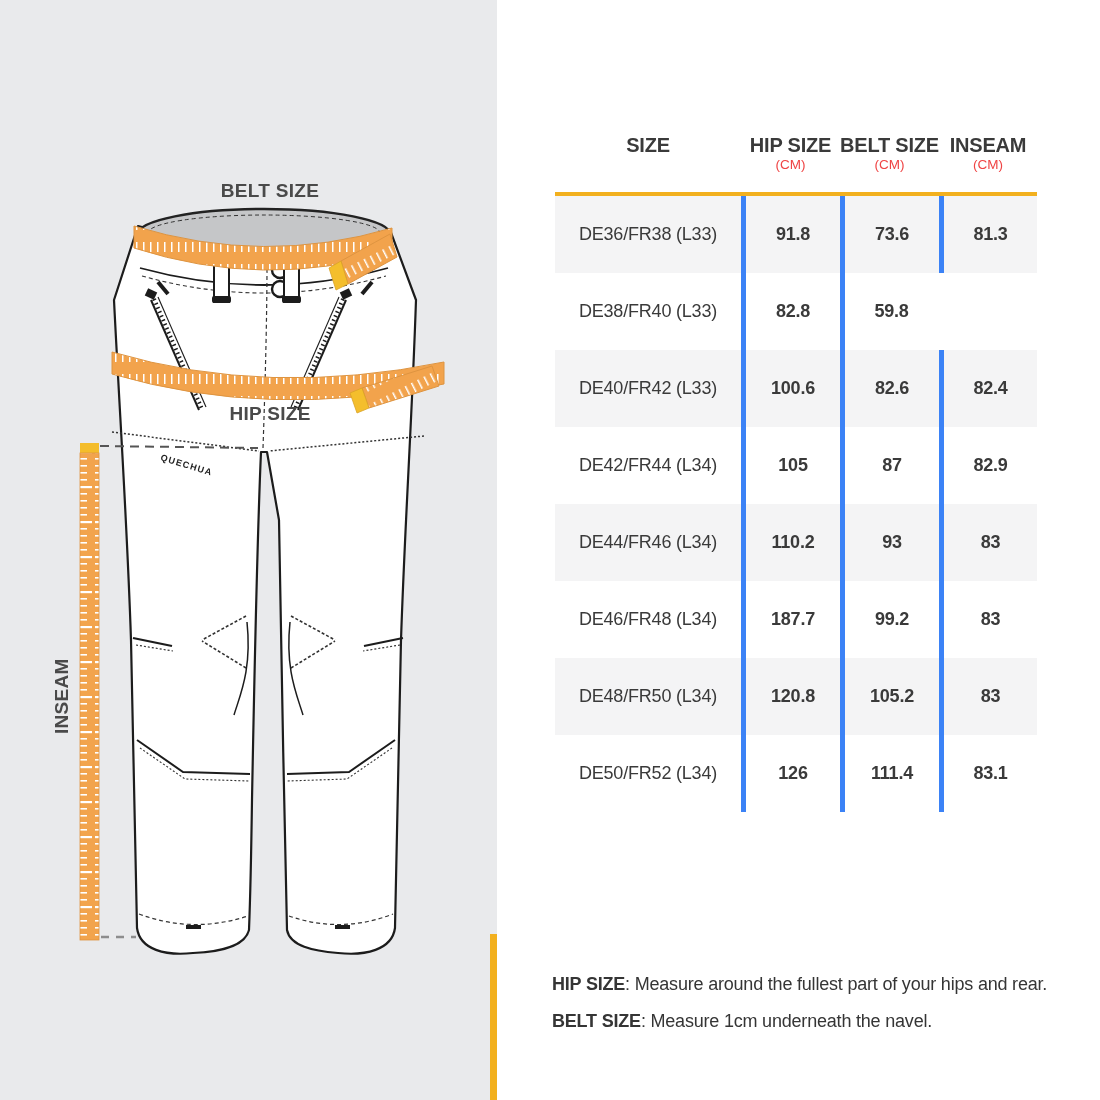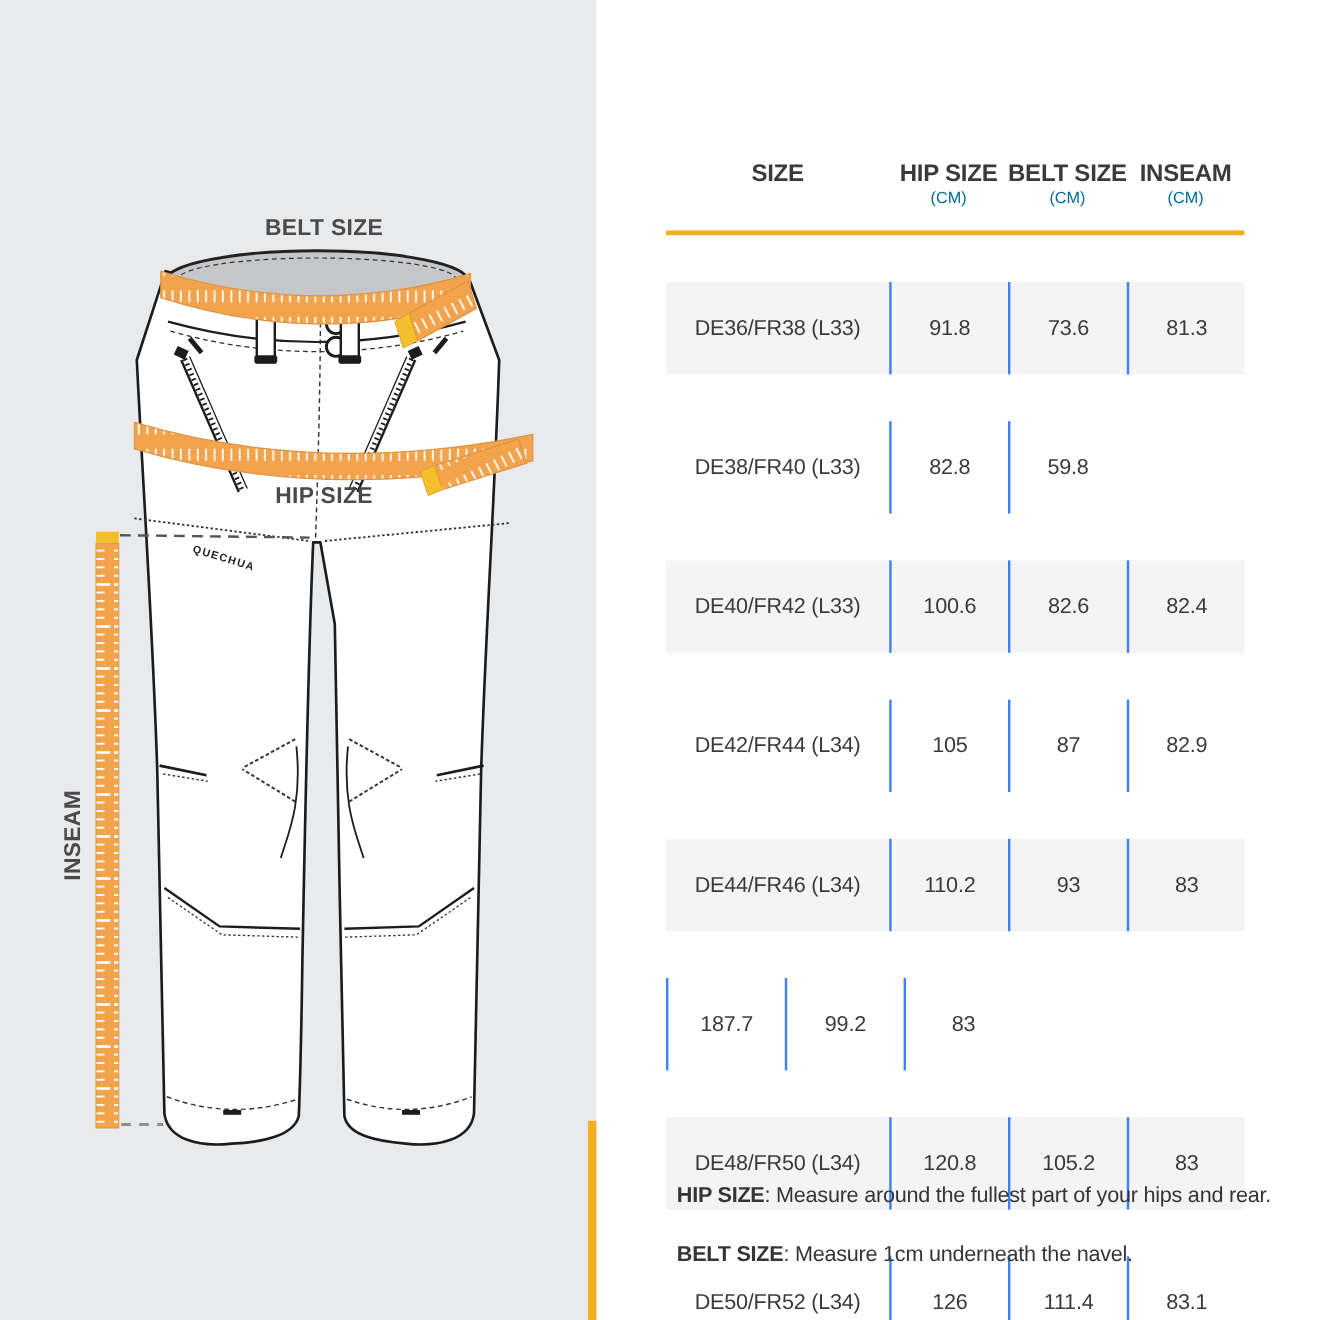--- a/index.html
+++ b/index.html
@@ -15,31 +15,31 @@
   .lbl.hip{left:130px;top:403px;width:280px;text-align:center;}
   .lbl.inseam{left:43px;top:638px;width:38px;height:116px;display:flex;align-items:center;justify-content:center;
               writing-mode:vertical-rl;transform:rotate(180deg);}
   .accent{position:absolute;left:490px;top:934px;width:7px;height:166px;background:#F2B01E;}
 
   
   .size-table{position:absolute;left:555px;top:133px;width:482px;color:#3a3a3a;}
   .hrow{display:flex;height:59px;}
   .hcell{display:flex;flex-direction:column;align-items:center;justify-content:flex-start;}
   .hlabel{font-weight:bold;font-size:20px;letter-spacing:-.2px;line-height:24px;white-space:nowrap;}
-  .hunit{font-size:13.5px;line-height:16px;color:#0369a1;text-align:center;}
+  .hunit{font-size:13.5px;line-height:16px;color:#ef4444;text-align:center;}
   .c0{width:186px;} .c1{width:99px;} .c2{width:99px;} .c3{width:98px;}
   .rule{height:4px;background:#F2B01E;}
-  .trow{display:flex;height:77px;align-items:center;text-align:left;font-size:18px;letter-spacing:-.2px;margin-top:39px;}
+  .trow{display:flex;height:77px;align-items:center;text-align:left;font-size:18px;letter-spacing:-.2px;}
   .trow.alt{background:#f4f4f5;}
   .trow .cell{display:flex;align-items:center;justify-content:center;height:100%;box-sizing:border-box;}
-  .trow .c1,.trow .c2,.trow .c3{border-left:2px solid #3b82f6;}
+  .trow .c1,.trow .c2,.trow .c3{border-left:5px solid #3b82f6;font-weight:bold;}
 
   
   .notes{position:absolute;left:552px;top:966px;width:540px;color:#353535;font-size:18px;}
-  .notes p{margin:12px;line-height:37px;letter-spacing:-.2px;}
+  .notes p{margin:0;line-height:37px;letter-spacing:-.2px;}
   .notes .b{font-weight:bold;}
 </style>
 </head>
 <body>
 
 <div class="stage">
 
   <div class="panel">
     <svg width="497" height="1100" viewBox="0 0 497 1100">
       <defs>
@@ -206,20 +206,21 @@
       <div class="cell c2">87</div>
       <div class="cell c3">82.9</div>
     </div>
     <div class="trow alt">
       <div class="cell c0">DE44/FR46 (L34)</div>
       <div class="cell c1">110.2</div>
       <div class="cell c2">93</div>
       <div class="cell c3">83</div>
     </div>
     <div class="trow">
+      <div class="cell c0">DE46/FR48 (L34)</div>
       <div class="cell c1">187.7</div>
       <div class="cell c2">99.2</div>
       <div class="cell c3">83</div>
     </div>
     <div class="trow alt">
       <div class="cell c0">DE48/FR50 (L34)</div>
       <div class="cell c1">120.8</div>
       <div class="cell c2">105.2</div>
       <div class="cell c3">83</div>
     </div>

